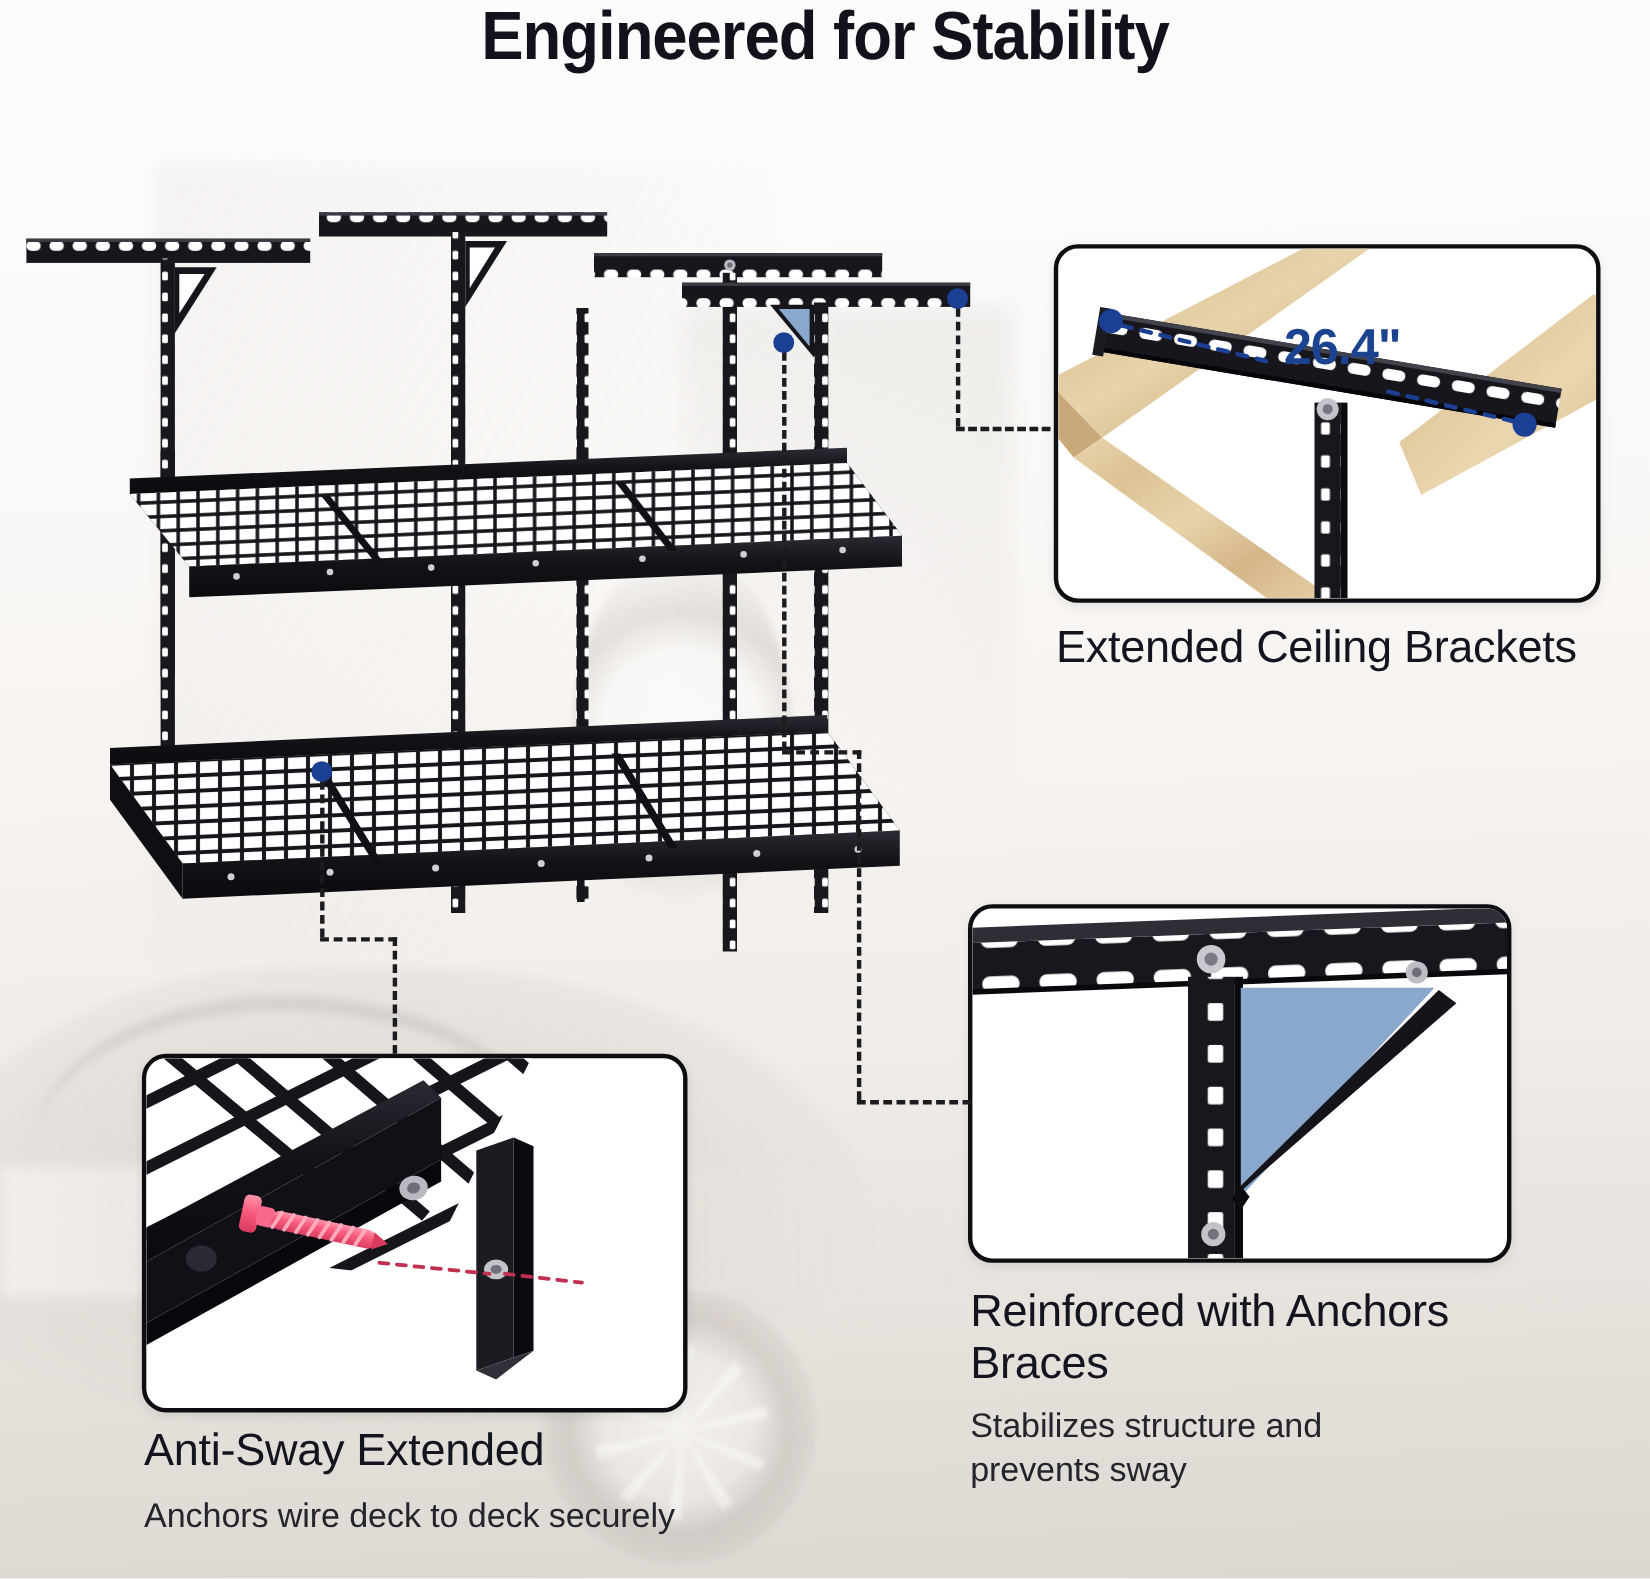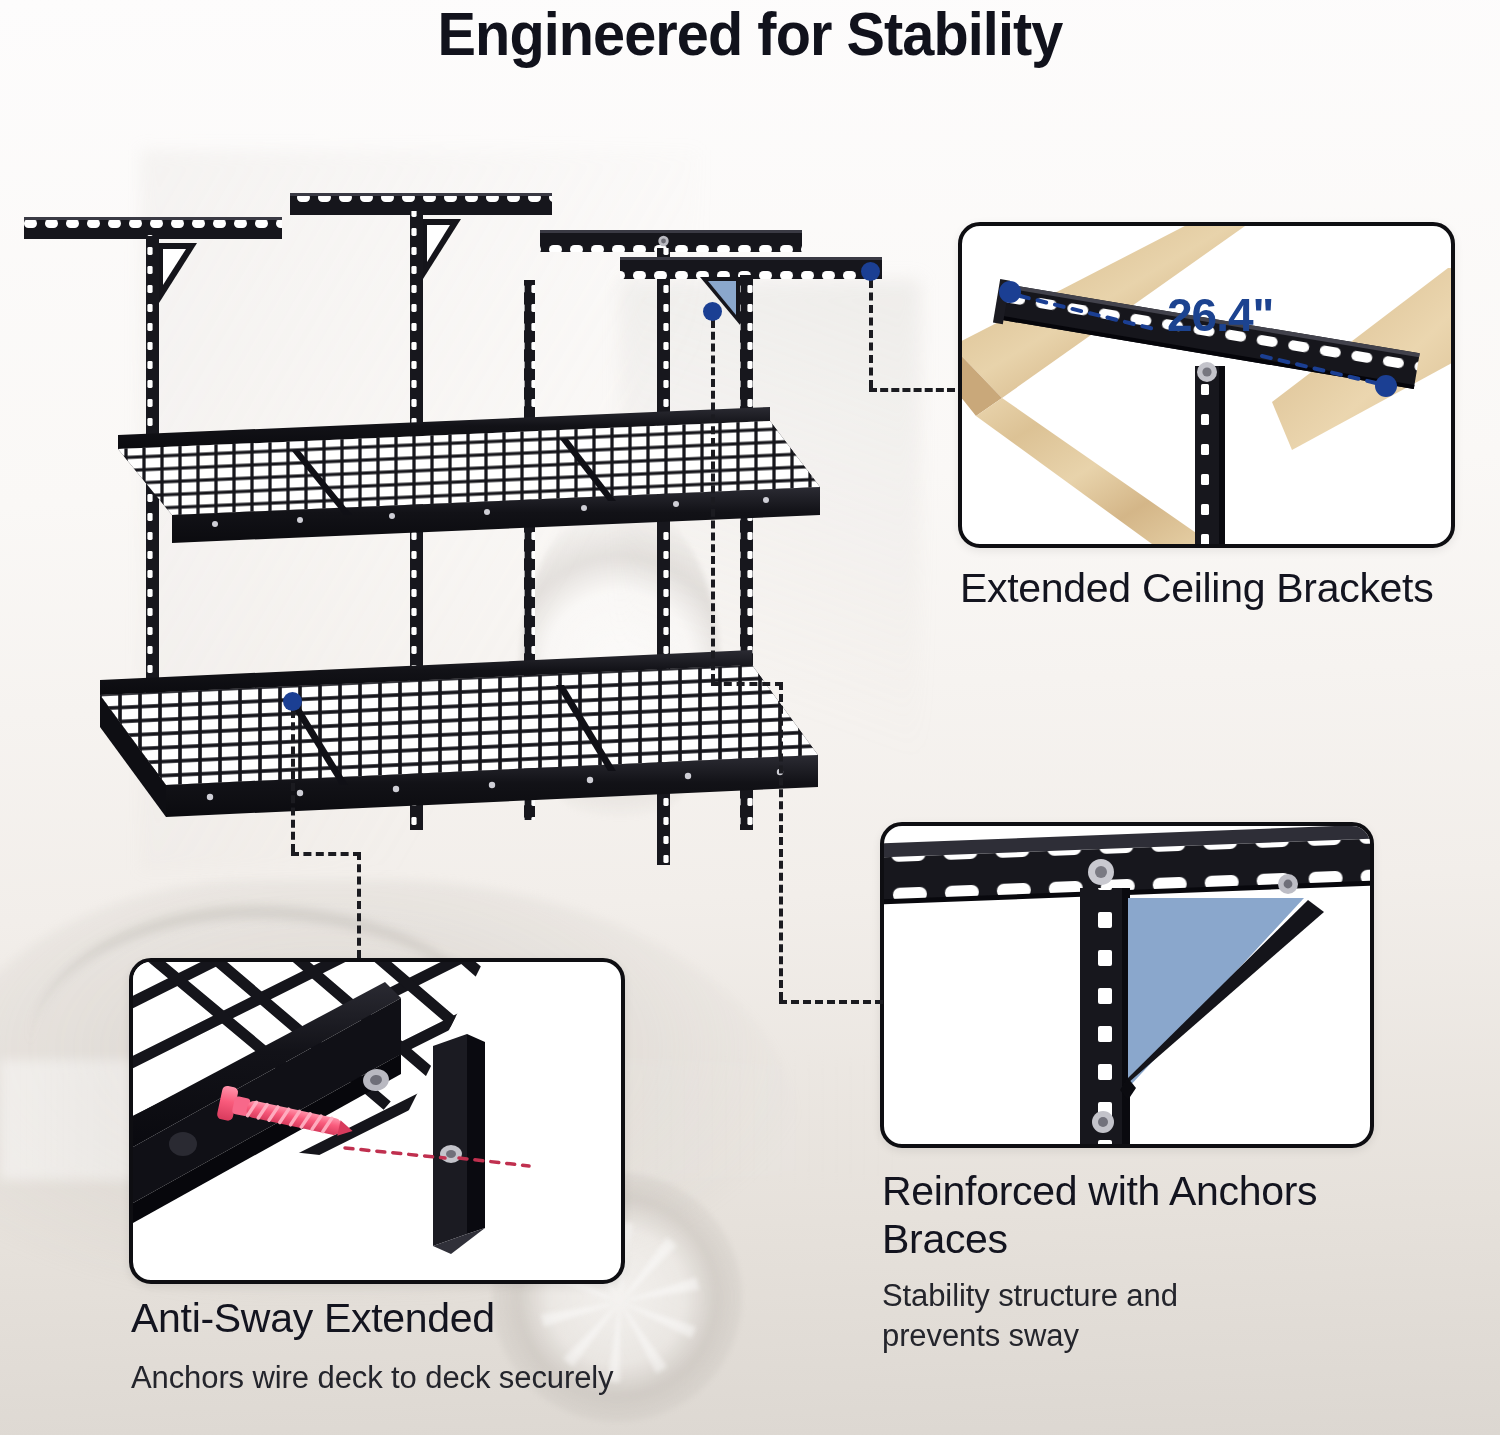--- a/index.html
+++ b/index.html
@@ -375,21 +375,21 @@
         <circle cx="217" cy="46" r="6" fill="#7a7a83"></circle>
         <circle cx="404" cy="58" r="10" fill="#bdbdc5"></circle>
         <circle cx="404" cy="58" r="4.4" fill="#6f6f79"></circle>
         <circle cx="219" cy="296" r="11" fill="#c3c3ca"></circle>
         <circle cx="219" cy="296" r="5" fill="#72727c"></circle>
       </svg>
     </div>
   </div>
 
   <div class="cap-head" style="left:882px; top:1168px; width:470px;">Reinforced with Anchors Braces</div>
-  <div class="cap-body" style="left:882px; top:1276px; width:420px;">Stability structure and prevents sway</div>
+  <div class="cap-body" style="left:882px; top:1276px; width:420px;">Stabilizes structure and prevents sway</div>
 
   <div class="panel" style="left:129px; top:958px; width:488px; height:318px;">
     <div class="panel-inner">
       <svg viewBox="0 0 488 318" width="488" height="318">
         <defs>
           <linearGradient id="beam2" x1="0" y1="0" x2="0" y2="1">
             <stop offset="0%" stop-color="#2a2a32"></stop>
             <stop offset="40%" stop-color="#121218"></stop>
             <stop offset="100%" stop-color="#09090e"></stop>
           </linearGradient>

